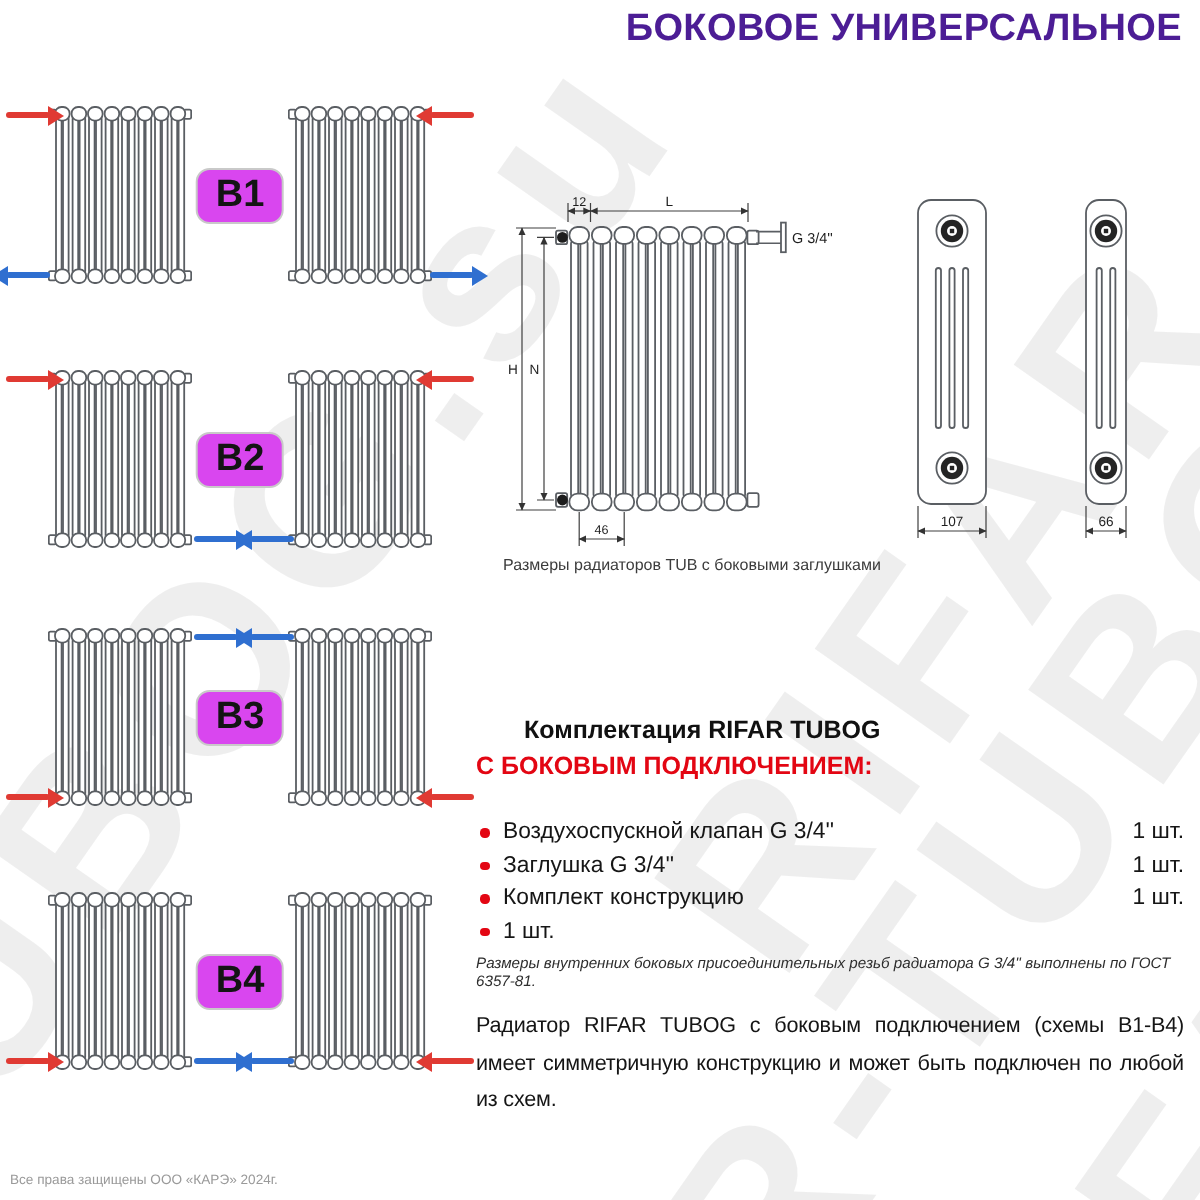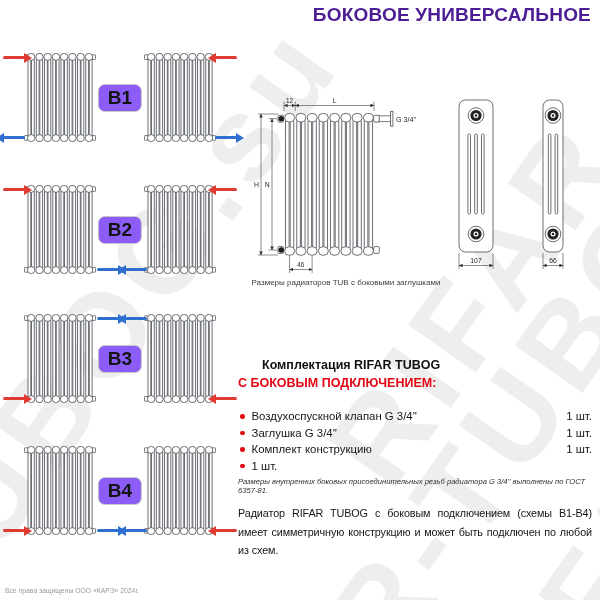--- a/index.html
+++ b/index.html
@@ -13,21 +13,21 @@
   .wm{position:absolute;font-weight:800;white-space:nowrap;color:#8f8f8f;opacity:.14;
       transform:rotate(-55deg);transform-origin:0 0;letter-spacing:10px;pointer-events:none;}
   
   .title{position:absolute;top:7px;right:9px;text-align:right;font-weight:800;
          font-size:19px;line-height:16px;letter-spacing:.2px;color:#4c1d95;}
   
   .scheme-row{position:absolute;left:0;width:240px;height:95px;}
   .rad{position:absolute;top:0;width:72px;height:95px;}
   .rad.l{left:24px}.rad.r{left:144px}
   .scheme-label{position:absolute;left:50%;top:50%;transform:translate(-50%,-50%);
-     background:#8b5cf6;border:1.5px solid #c9c9c9;border-radius:7px;padding:2px 9px;
+     background:#d946ef;border:1.5px solid #c9c9c9;border-radius:7px;padding:2px 9px;
      font-weight:800;font-size:19px;color:#141414;line-height:22px;}
   .arrow{position:absolute;width:22px;height:3px;border-radius:1.5px;background-color:currentColor;}
   .arrow::after{content:"";position:absolute;top:-3.5px;width:0;height:0;
      border-top:5px solid transparent;border-bottom:5px solid transparent;}
   .arrow.right::after{right:-7px;border-left:8px solid currentColor;}
   .arrow.left::after{left:-7px;border-right:8px solid currentColor;}
   
   .dim-block{position:absolute;left:252px;top:96px;width:190px;height:180px;}
   .dim-caption{position:absolute;left:248px;top:278px;width:196px;text-align:center;
      font-size:8px;color:#3c3c3c;}

